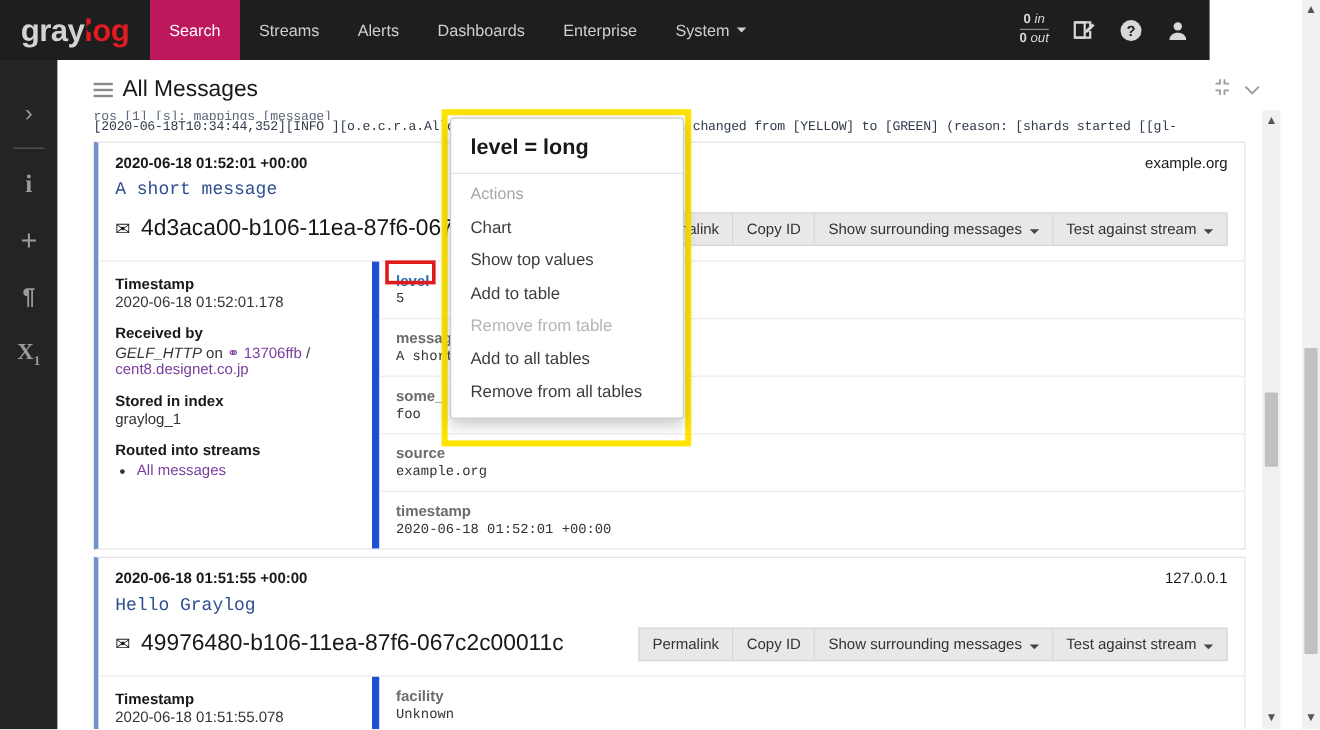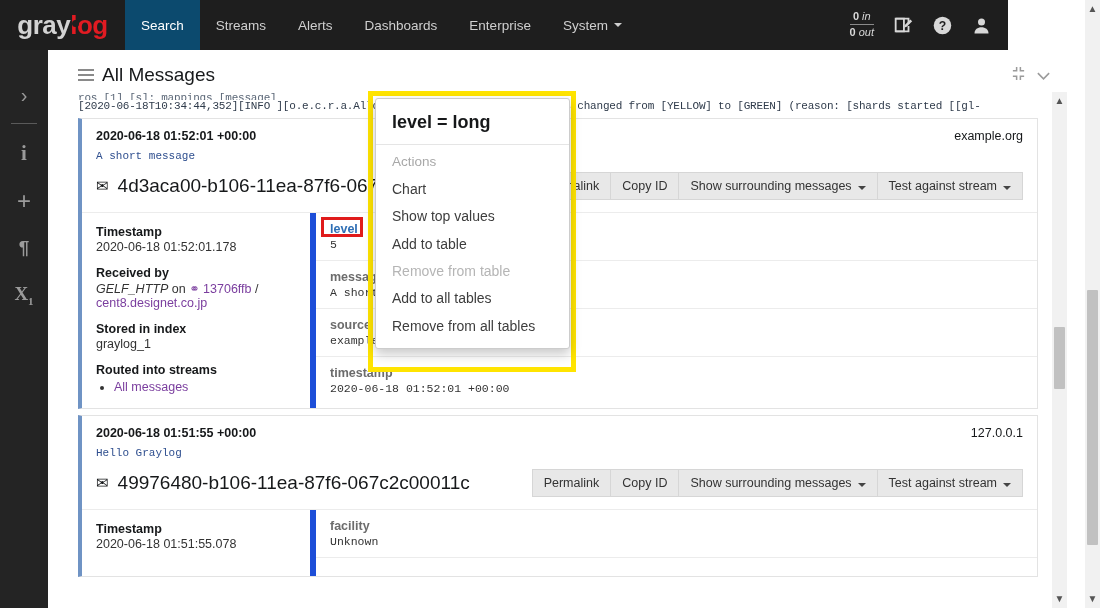--- a/index.html
+++ b/index.html
@@ -26,21 +26,21 @@
   .brand .g2 { color: #e11b22; }
   .brand .dot {
     position:absolute; left:72px; top:20px; width:7px; height:7px;
     background:#1e1e1e; border-radius:50%;
   }
   .navlinks { display: flex; align-items: stretch; }
   .navlink {
     display: flex; align-items: center; padding: 0 16px;
     color: #cfcfcf; font-size: 13.5px; text-decoration: none; cursor: pointer;
   }
-  .navlink.active { background: #0c4a6e; color: #ffffff; text-align: center; }
+  .navlink.active { background: #be185d; color: #ffffff; text-align: center; }
   .caret-dn {
     display:inline-block; margin-left:6px;
     border-left:4px solid transparent; border-right:4px solid transparent;
     border-top:4px solid #cfcfcf;
   }
   .navright {
     margin-left: auto; display: flex; align-items: center; gap: 18px; padding-right: 16px;
   }
   .throughput {
     color: #d8d8d8; font-size: 11px; text-align: center; line-height: 1.25;
@@ -99,21 +99,21 @@
     border: 1px solid #e3e3e3; border-left: 4px solid #6f93c4;
     background: #fff; margin-top: 6px; position: relative;
   }
   .msg-top { padding: 10px 14px 0 14px; position: relative; }
   .msg-ts { font-size: 12.5px; font-weight: bold; color: #16181a; }
   .msg-source {
     position: absolute; right: 14px; top: 10px;
     font-size: 12.5px; color: #16181a;
   }
   .msg-short {
-    font-family: "Liberation Mono", monospace; font-size: 11px;
+    font-family: "Liberation Mono", monospace; font-size: 15px;
     color: #2f4f8f; margin-top: 7px;
   }
   .msg-idrow { display: flex; align-items: center; padding: 10px 14px 12px 14px; }
   .msg-id { font-size: 19px; color: #16181a; display:flex; align-items:center; gap:9px; }
   .env { font-size: 15px; color: #16181a; }
   .btn-group { margin-left: auto; display: flex; }
   .btn {
     background: #e8e8e8; border: 1px solid #d6d6d6; border-right: none;
     color: #333; font-size: 12.5px; padding: 6px 11px; cursor: pointer;
     white-space: nowrap;
@@ -319,20 +319,24 @@
           <div class="msg-right">
             <div class="fieldrow">
               <div class="fieldname link">level</div>
               <div class="fieldval">5</div>
             </div>
             <div class="fieldrow">
               <div class="fieldname">message</div>
               <div class="fieldval">A short</div>
             </div>
             <div class="fieldrow">
+              <div class="fieldname">some_i</div>
+              <div class="fieldval">foo</div>
+            </div>
+            <div class="fieldrow">
               <div class="fieldname">source</div>
               <div class="fieldval">example.org</div>
             </div>
             <div class="fieldrow">
               <div class="fieldname">timestamp</div>
               <div class="fieldval">2020-06-18 01:52:01 +00:00</div>
             </div>
           </div>
         </div>
       </div>

